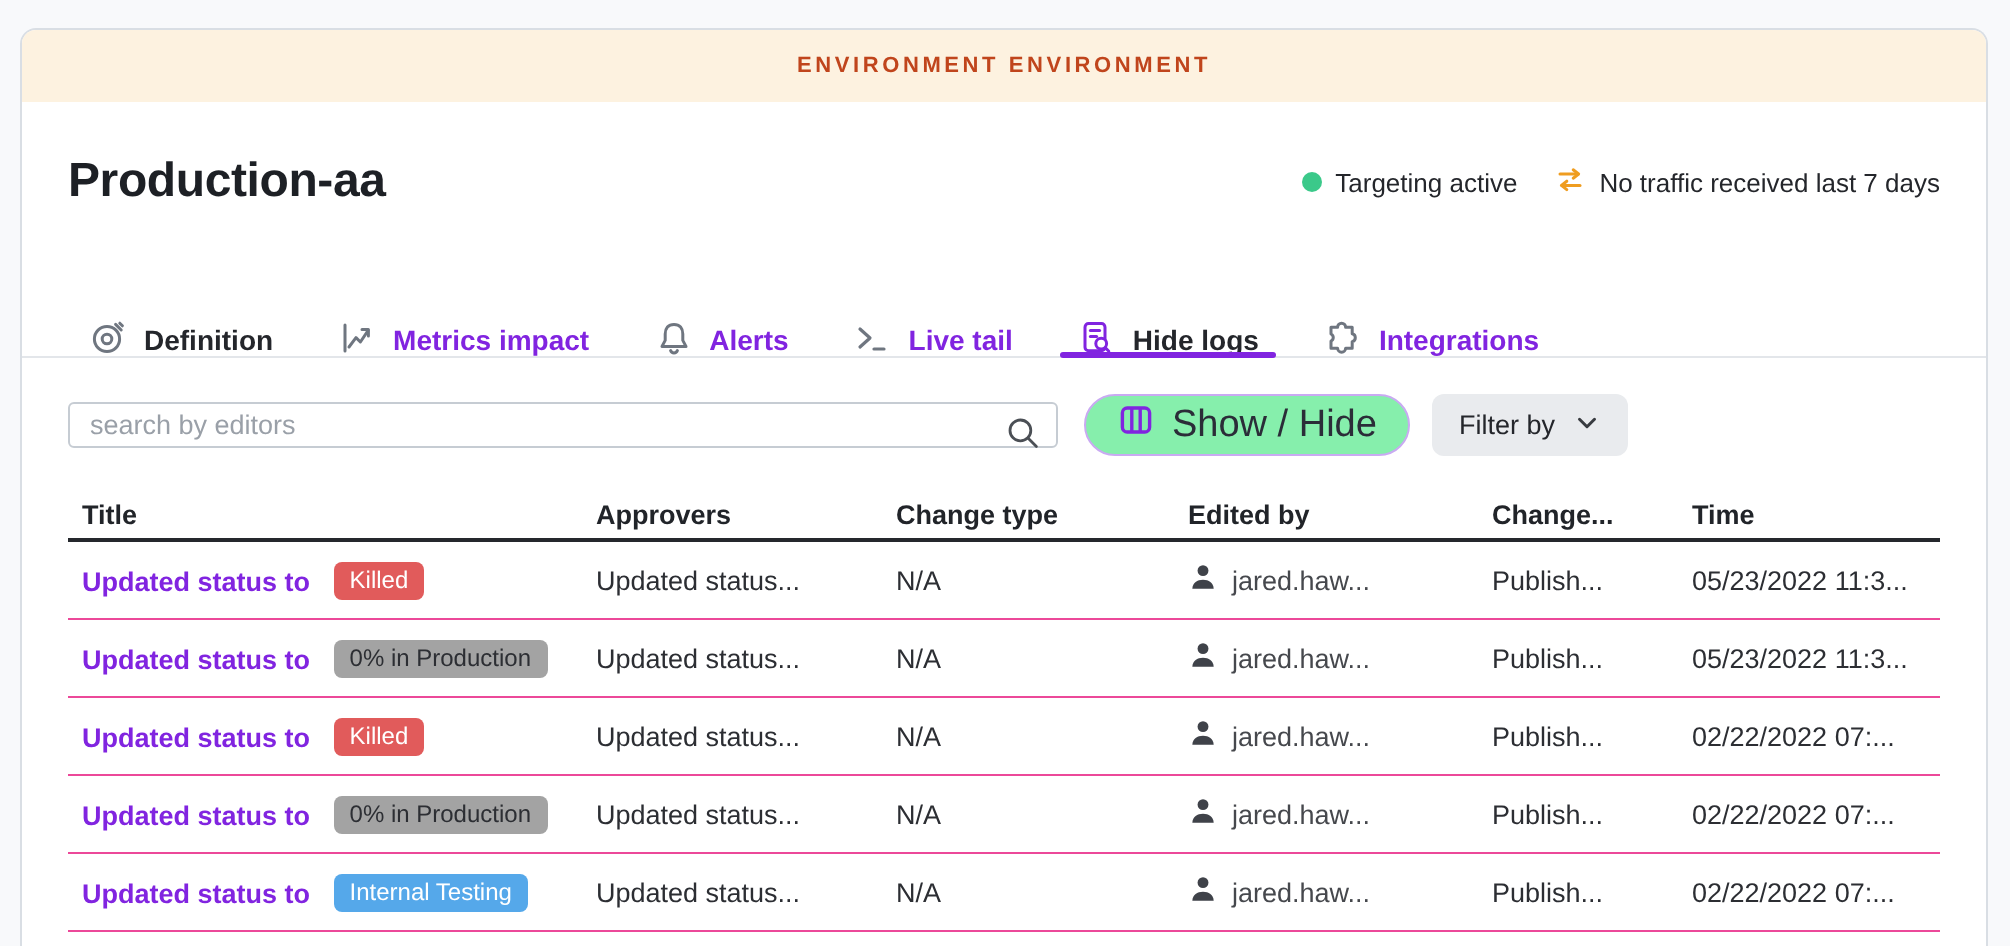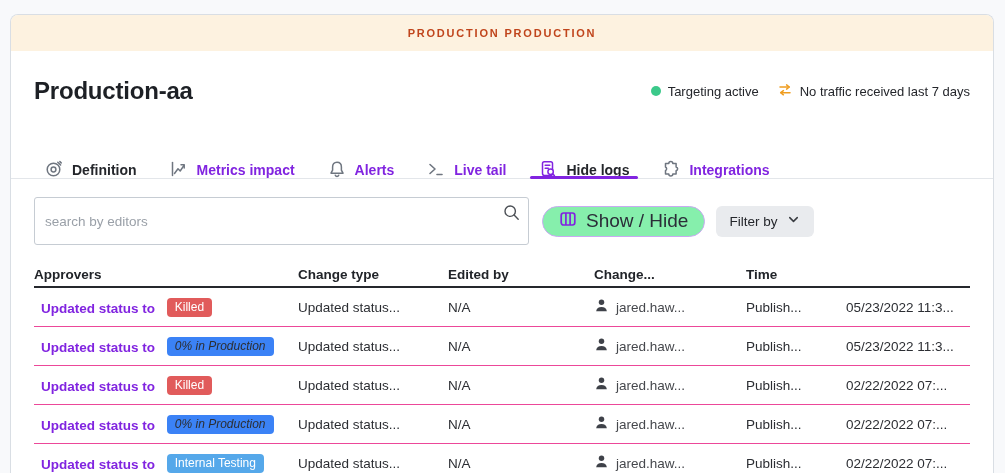--- a/index.html
+++ b/index.html
@@ -46,21 +46,21 @@
   .tab.active::after{
     content:""; position:absolute; left:-9px; right:-9px; bottom:-1px;
     height:3px; background:#8124e0; border-radius:2px;
   }
   .tab svg{ display:block; }
 
   
   .toolbar{ margin-top:18px; padding:0 23px; display:flex; align-items:center; }
   .search-wrap{ position:relative; width:495px; }
   .search-wrap input{
-    width:100%; height:48px; border:1px solid #c6ccd3; border-radius:3px;
+    width:100%; height:23px; border:1px solid #c6ccd3; border-radius:3px;
     padding:0 34px 0 10px; font-size:13.5px; font-family:"Liberation Sans", sans-serif;
     color:#2c2e33; outline:none; background:#fff;
   }
   .search-wrap input::placeholder{ color:#9aa0a8; }
   .search-wrap .search-ic{ position:absolute; right:9px; top:7px; }
   .btn-showhide{
     margin-left:13px; height:31px; padding:0 16px; display:flex; align-items:center; gap:9px;
     background:#86efac; border:1.5px solid #c9aaf2; border-radius:16px; cursor:pointer;
     font-size:19px; color:#2b2d38; font-family:"Liberation Sans", sans-serif;
   }
@@ -80,32 +80,32 @@
   .thead{ height:26px; border-bottom:2px solid #25282d; }
   .thead > div{ font-weight:bold; color:#212429; }
   .c-title{ padding-left:7px; }
   .tbody .trow{ height:39px; border-bottom:1px solid #ec4899; cursor:pointer; }
   .row-link{ color:#8124e0; font-weight:bold; }
   .badge{
     display:inline-block; margin-left:8px; padding:2.5px 8px; border-radius:4px;
     font-size:12px; vertical-align:1px;
   }
   .badge-red{ background:#e15b5b; color:#ffffff; }
-  .badge-gray{ background:#3b82f6; color:#2c2e33;font-style:italic; }
+  .badge-gray{ background:#a3a3a3; color:#2c2e33; }
   .badge-blue{ background:#55a8ea; color:#ffffff; }
   .cell-edited{ display:flex; align-items:center; gap:7px; color:#46484d; }
   .cell-edited svg{ flex:none; }
 </style>
 </head>
 <body>
 
 <div class="card">
 
   <div class="env-banner">
-    <span>PRODUCTION PRODUCTION</span>
+    <span>ENVIRONMENT ENVIRONMENT</span>
   </div>
 
   <div class="header-row">
     <div class="page-title">Production-aa</div>
     <div class="status-group">
       <div class="status-item">
         <span class="green-dot"></span>
         <span>Targeting active</span>
       </div>
       <div class="status-item">
@@ -209,20 +209,21 @@
       <span>
         <svg width="15" height="15" viewBox="0 0 16 16" fill="none" stroke="#383b40" stroke-width="1.6" stroke-linecap="round" stroke-linejoin="round">
           <polyline points="4,6 8,10 12,6"></polyline>
         </svg>
       </span>
     </button>
   </div>
 
   <div class="table">
     <div class="trow thead">
+      <div class="c-title">Title</div>
       <div>Approvers</div>
       <div>Change type</div>
       <div>Edited by</div>
       <div>Change...</div>
       <div>Time</div>
     </div>
     <div class="tbody">
   <div class="trow">
     <div class="c-title">
       <span class="row-link">Updated status to</span>

